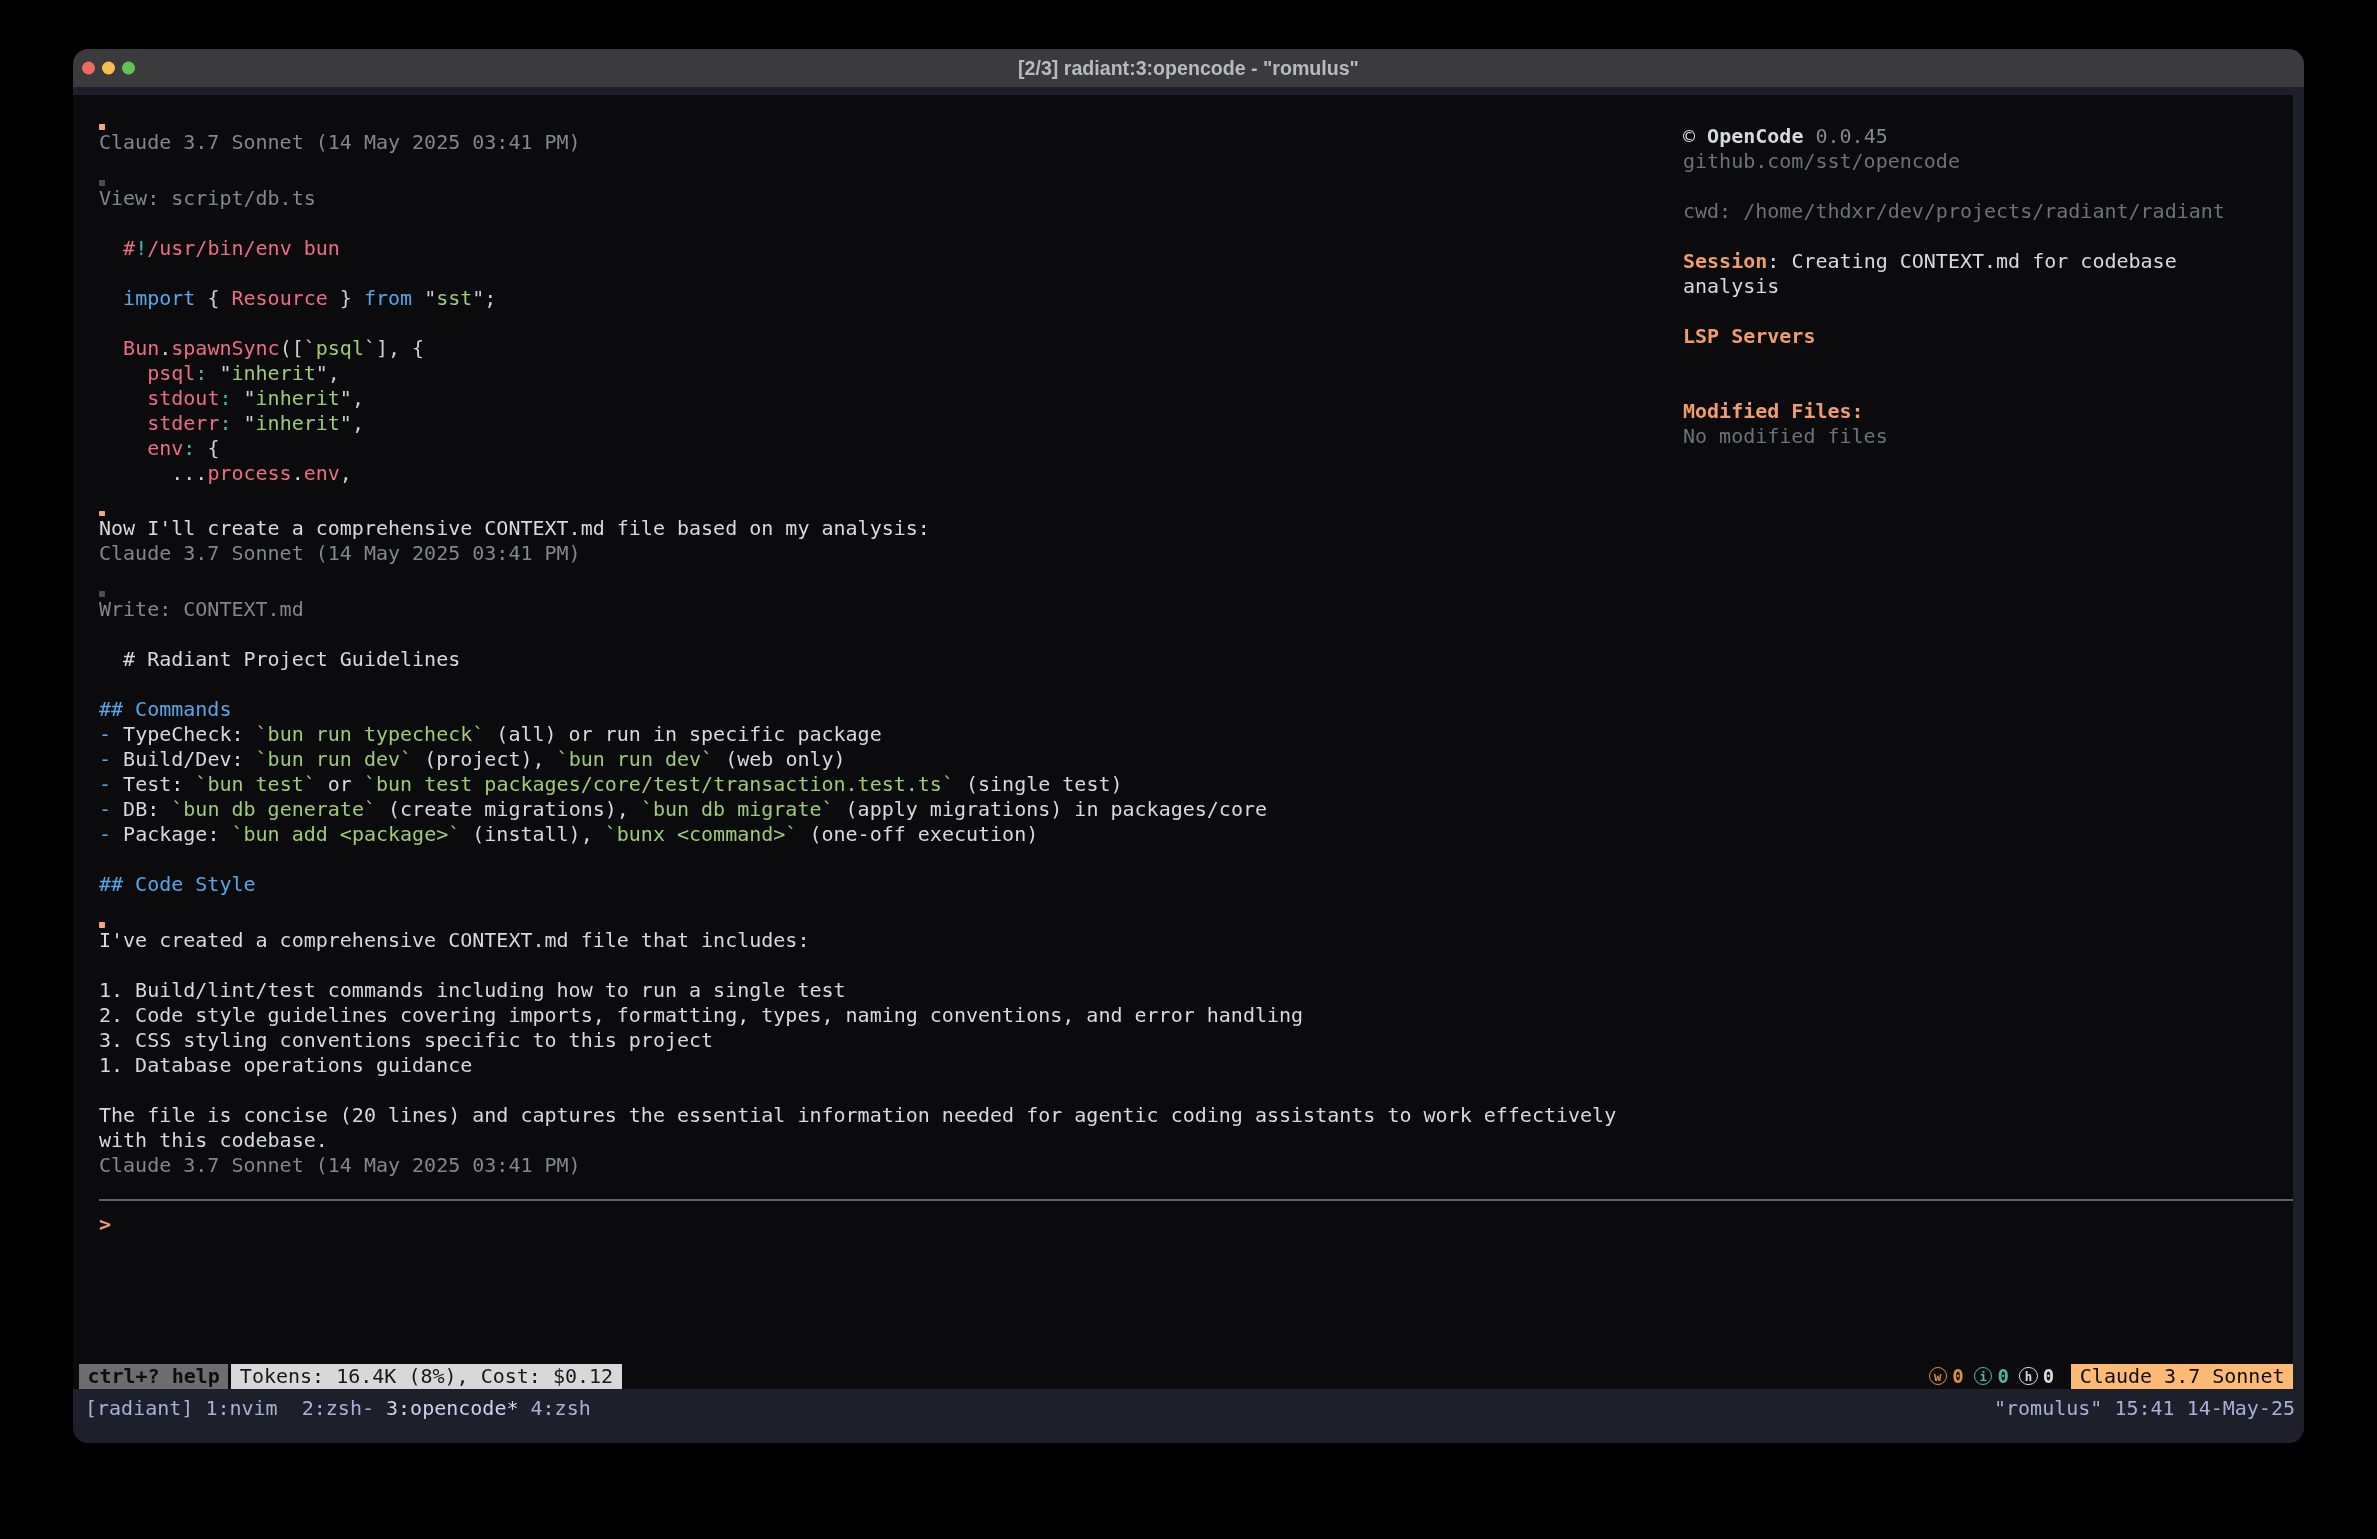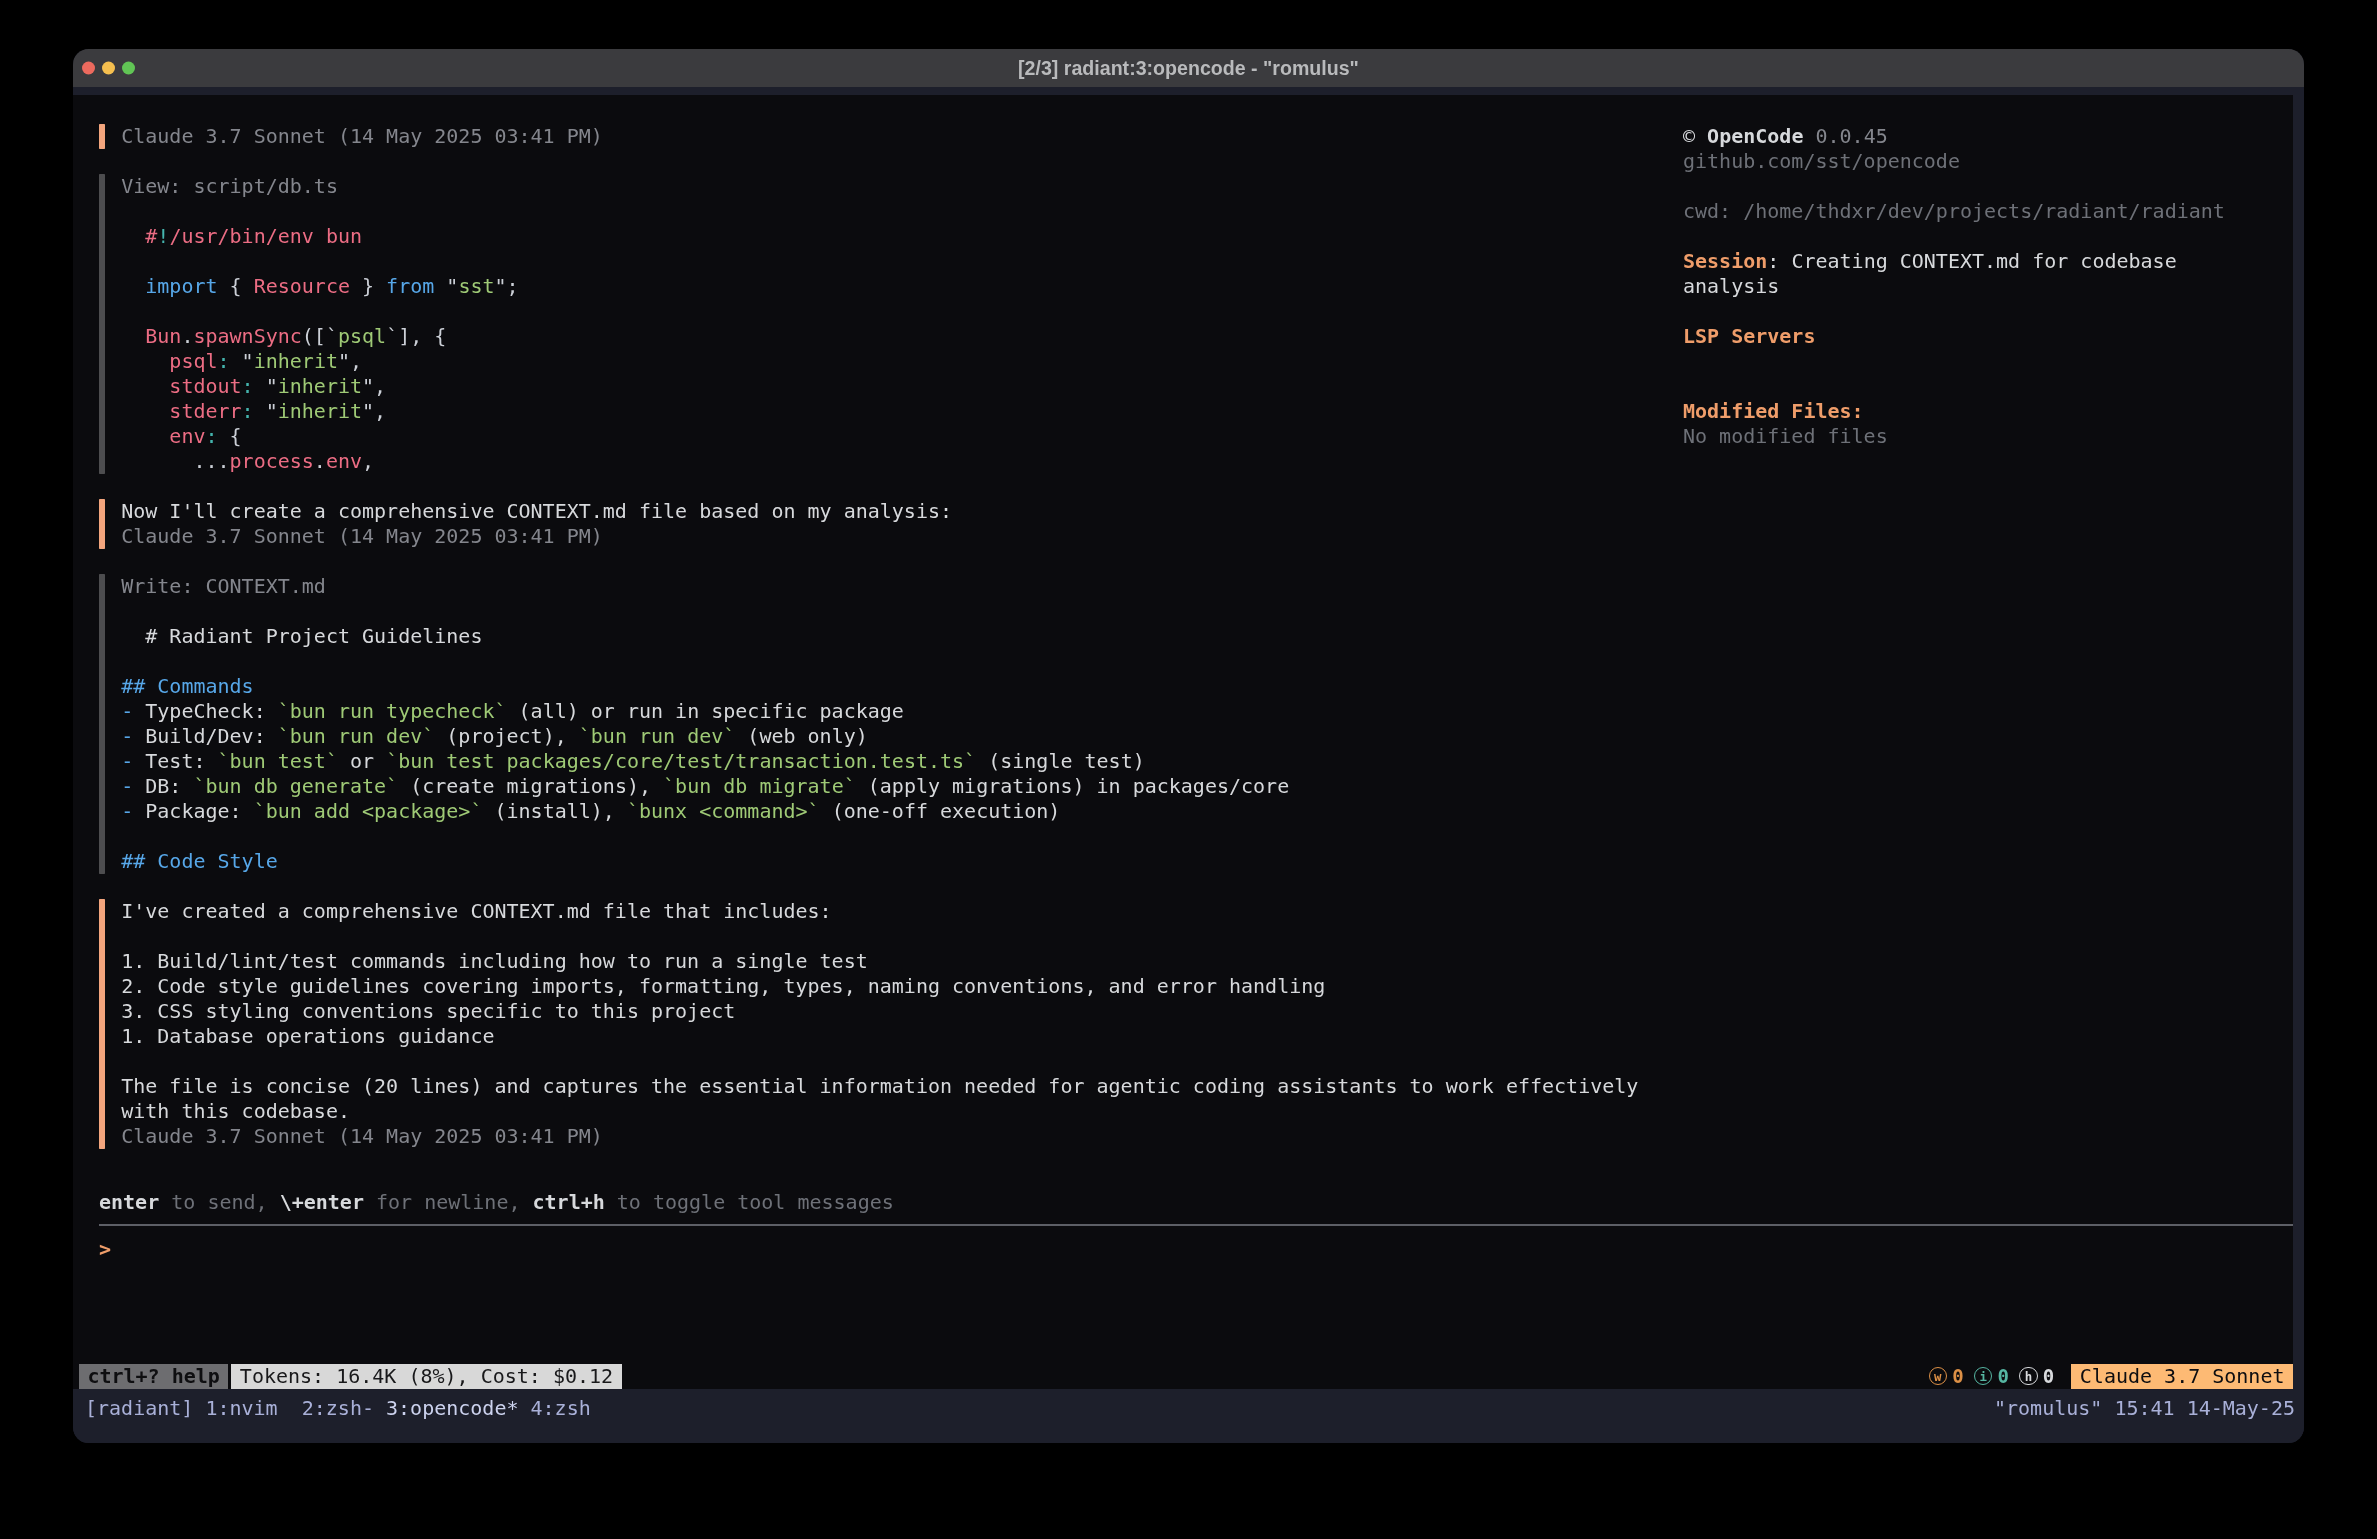--- a/index.html
+++ b/index.html
@@ -29,21 +29,21 @@
   .c-pink{color:#ec6d84;}
   .c-blue{color:#57a7e8;}
   .c-green{color:#9fca76;}
   .c-cyan{color:#45b5ae;}
   .c-punct{color:#ccd0d7;}
   .c-orange{color:#ef9d6a;}
   .c-tmux{color:#a9b0d8;}
   .c-tmuxa{color:#ccd2ee;}
   
   .chat{position:absolute;left:26px;top:29px;}
-  .block{display:flex;}
+  .block{display:flex;flex-direction:column;}
   .bar{width:5.9px;flex:0 0 5.9px;margin-right:16.3px;border-radius:0.7px;}
   .bar-orange{background:#f3a57d;}
   .bar-gray{background:#4d4d4f;}
   
   .input-area{position:absolute;left:26px;right:0;top:1095px;}
   .hr{margin-top:9px;height:2px;background:#5d5f66;width:100%;}
   .prompt-line{margin-top:11.7px;}
   
   .status-row{position:absolute;left:0;right:0;bottom:0;height:25px;display:flex;
               align-items:center;justify-content:space-between;padding-left:5.9px;}
@@ -160,21 +160,20 @@
           <div class="line"><span class="c-white">analysis</span></div>
           <div class="line"></div>
           <div class="line"><span class="c-orange bold">LSP Servers</span></div>
           <div class="line"></div>
           <div class="line"></div>
           <div class="line"><span class="c-orange bold">Modified Files:</span></div>
           <div class="line"><span class="c-gray2">No modified files</span></div>
         </div>
 
       <div class="input-area">
-        <div class="line"><span class="c-white bold">enter</span><span class="c-gray2"> to send, </span><span class="c-white bold">\+enter</span><span class="c-gray2"> for newline, </span><span class="c-white bold">ctrl+h</span><span class="c-gray2"> to toggle tool messages</span></div>
         <div class="hr"></div>
         <div class="line prompt-line"><span class="c-orange bold">&gt;</span></div>
       </div>
 
       <div class="status-row">
         <div class="status-left">
           <span class="badge badge-help">ctrl+? help</span>
           <span class="badge badge-tokens">Tokens: 16.4K (8%), Cost: $0.12</span>
         </div>
         <div class="status-right">

